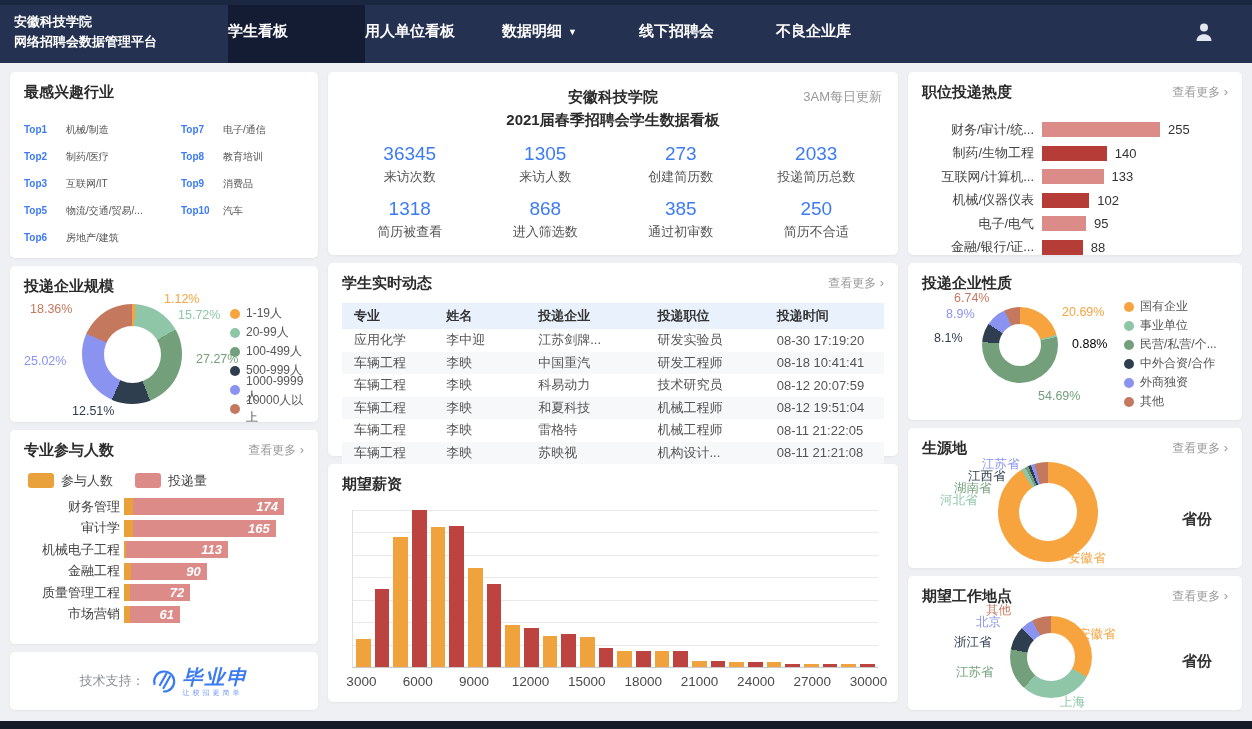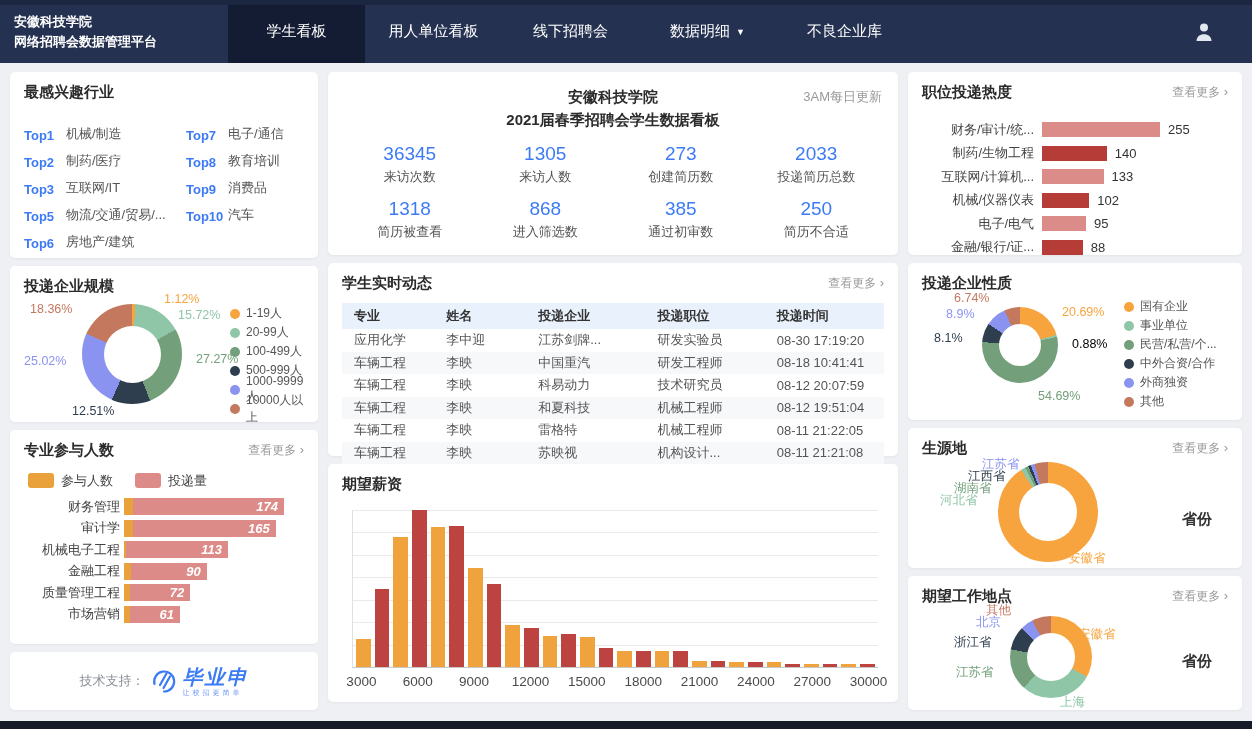--- a/index.html
+++ b/index.html
@@ -4,21 +4,21 @@
 <style>
   * { box-sizing: border-box; margin: 0; padding: 0; }
   html, body { width: 1252px; height: 729px; overflow: hidden; }
   body { font-family: "Liberation Sans", "DejaVu Sans", sans-serif; background: #EEF0F4; position: relative; }
 
   
   .nav { height: 63px; background: #243150; display: flex; align-items: stretch; position: relative; }
   .nav::before { content:""; position:absolute; top:0; left:0; right:0; height:5px; background:#1B2640; }
   .brand { width: 228px; padding: 12px 0 0 14px; color: #fff; font-size: 13px; font-weight: bold; line-height: 1.55; }
   .tabs { display: flex; }
-  .tab { width: 137px; display: flex; align-items: center; justify-content: center; color: #fff; font-size: 15px; font-weight: normal; cursor: pointer; }
+  .tab { width: 137px; display: flex; align-items: center; justify-content: flex-start; color: #fff; font-size: 15px; font-weight: bold; cursor: pointer; }
   .tab.active { background: #131C33; }
   .tab .caret { font-size: 9px; margin-left: 6px; }
   .user { margin-left: auto; margin-right: 36px; display: flex; align-items: center; cursor: pointer; }
 
   
   .content { display: flex; gap: 10px; padding: 9px 10px; }
   .col { display: flex; flex-direction: column; gap: 8px; }
   .col-left { width: 308px; }
   .col-center { width: 570px; }
   .col-right { flex: 1; }
@@ -28,21 +28,21 @@
   .more { font-size: 12px; color: #999; cursor: pointer; white-space: nowrap; }
   .more .arr { font-size: 13px; }
 
   .h-interest { height: 186px; } .h-size { height: 156px; } .h-major { height: 214px; }
   .h-tech { height: 58px; display: flex; align-items: center; justify-content: center; gap: 6px; }
   .h-overview { height: 183px; } .h-table { height: 193px; } .h-salary { height: 238px; }
   .h-heat { height: 183px; } .h-nature { height: 157px; } .h-origin { height: 140px; } .h-work { height: 134px; }
 
   
   .int-grid { margin-top: 14px; display: grid; grid-template-rows: repeat(5, 1fr); grid-auto-flow: column; height: 135px; }
-  .int-item { display: flex; align-items: flex-end; font-size: 13px; color: #555; }
+  .int-item { display: flex; align-items: center; font-size: 10px; color: #555; }
   .int-item .rank { color: #3D7BF5; font-weight: bold; min-width: 42px; }
 
   
   .donut-wrap { position: relative; margin-top: 4px; }
   .dw-size { height: 116px; } .dw-nature { height: 118px; } .dw-origin { height: 104px; margin-top: 8px; } .dw-work { height: 98px; margin-top: 8px; }
   .donut { position: absolute; border-radius: 50%; }
   .donut .hole { position: absolute; background: #fff; border-radius: 50%; }
   .dlabel { position: absolute; font-size: 12.5px; white-space: nowrap; }
   .dlegend { position: absolute; right: 0; font-size: 12px; color: #555; }
   .leg-item { display: flex; align-items: center; height: 19px; cursor: pointer; }
@@ -104,25 +104,25 @@
     <div>网络招聘会数据管理平台</div>
   </div>
   <div class="tabs" id="nav-tabs">
       <div class="tab active">
         <span>学生看板</span>
       </div>
       <div class="tab">
         <span>用人单位看板</span>
       </div>
       <div class="tab">
-        <span>线下招聘会</span>
-      </div>
-      <div class="tab">
         <span>数据明细</span>
         <span class="caret">▼</span>
+      </div>
+      <div class="tab">
+        <span>线下招聘会</span>
       </div>
       <div class="tab">
         <span>不良企业库</span>
       </div>
     </div>
   <div class="user">
     <svg width="24" height="24" viewBox="0 0 24 24" fill="#E3E7EF">
       <circle cx="12" cy="7.5" r="4"></circle>
         <path d="M4.5 21c0-4.3 3.4-6.8 7.5-6.8s7.5 2.5 7.5 6.8z"></path>
     </svg>

